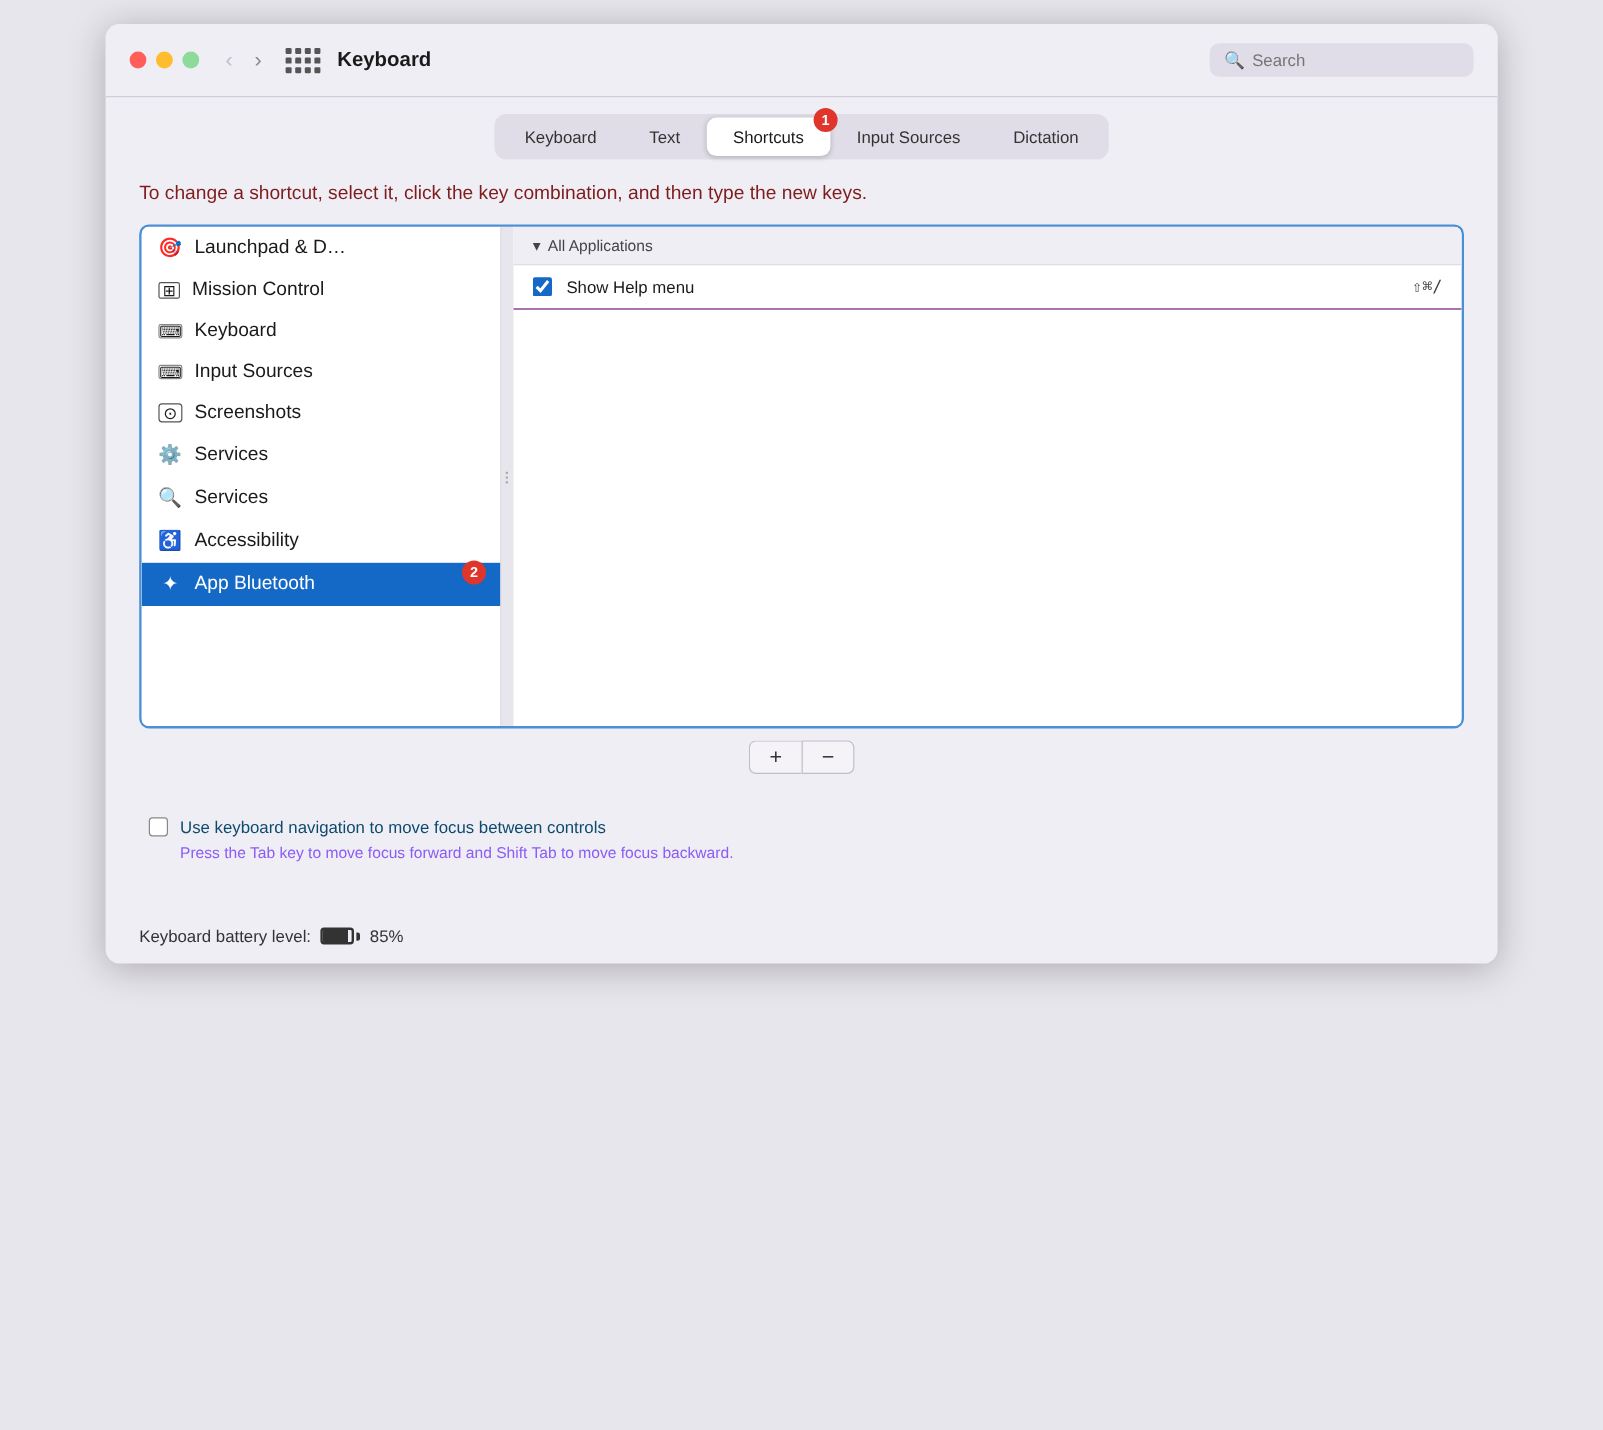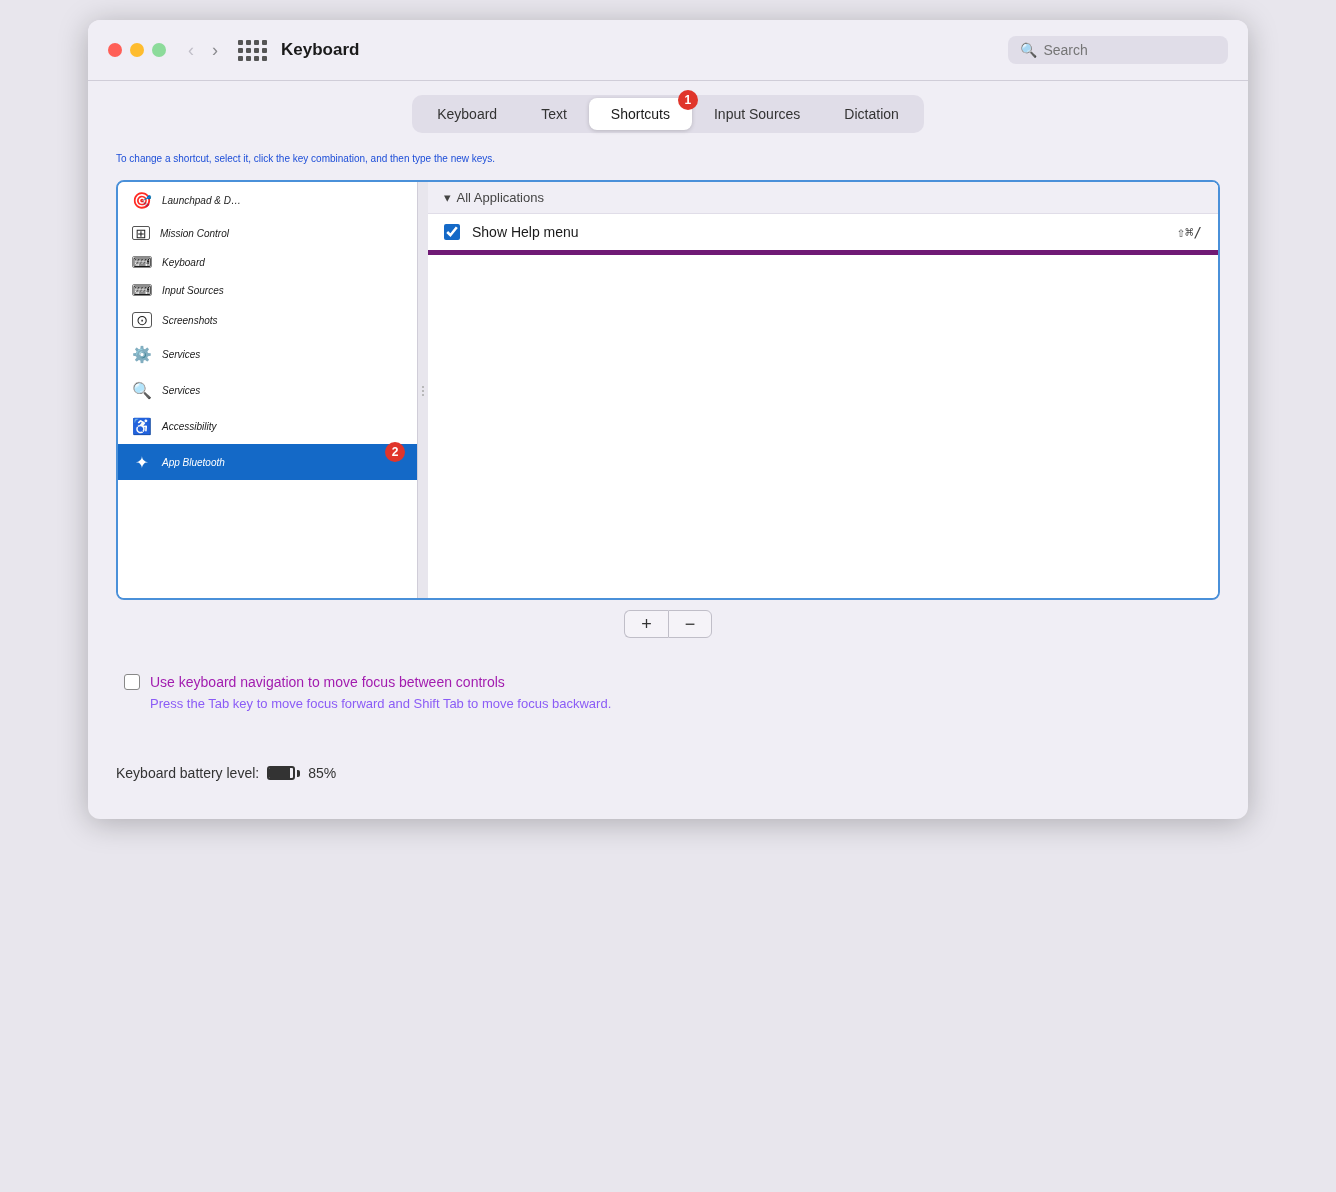--- a/index.html
+++ b/index.html
@@ -160,22 +160,22 @@
       align-items: center;
       justify-content: center;
     }
 
     
     .content {
       padding: 20px 28px;
     }
 
     .description {
-      font-size: 10px;
-      color: #1d4ed8;
+      font-size: 16px;
+      color: #7f1d1d;
       margin-bottom: 16px;
     }
 
     
     .main-panel {
       display: flex;
       gap: 0;
       border: 2px solid #4a90d9;
       border-radius: 8px;
       overflow: hidden;
@@ -210,22 +210,21 @@
       width: 20px;
       height: 20px;
       display: flex;
       align-items: center;
       justify-content: center;
       flex-shrink: 0;
       font-size: 16px;
     }
 
     .sidebar-item-label {
-      font-size: 10px;
-      font-style: italic;
+      font-size: 16px;
     }
 
     .sidebar-item.active .sidebar-item-label {
       color: white;
       font-weight: 500;
     }
 
     
     .right-panel {
       flex: 1;
@@ -242,21 +241,21 @@
       border-bottom: 1px solid #e0dde8;
       display: flex;
       align-items: center;
       gap: 6px;
     }
 
     .shortcut-row {
       display: flex;
       align-items: center;
       padding: 10px 16px;
-      border-bottom: 5px solid #701a75;
+      border-bottom: 1px solid #701a75;
       gap: 12px;
     }
 
     .shortcut-checkbox {
       width: 16px;
       height: 16px;
       accent-color: #1469c7;
       flex-shrink: 0;
     }
 
@@ -331,36 +330,36 @@
       width: 16px;
       height: 16px;
       border: 1.5px solid #888;
       border-radius: 3px;
       background: white;
       flex-shrink: 0;
     }
 
     .nav-checkbox-label {
       font-size: 14px;
-      color: #a21caf;
+      color: #0c4a6e;
     }
 
     .nav-hint {
       font-size: 13px;
       color: #8b5cf6;
       margin-left: 26px;
       margin-top: 4px;
     }
 
     
     .footer {
       display: flex;
       align-items: flex-start;
       justify-content: space-between;
-      padding: 18px 28px 38px;
+      padding: 18px 28px 15px;
       margin-top: 16px;
     }
 
     .battery-section {
       display: flex;
       align-items: center;
       gap: 8px;
       font-size: 14px;
       color: #333;
     }

